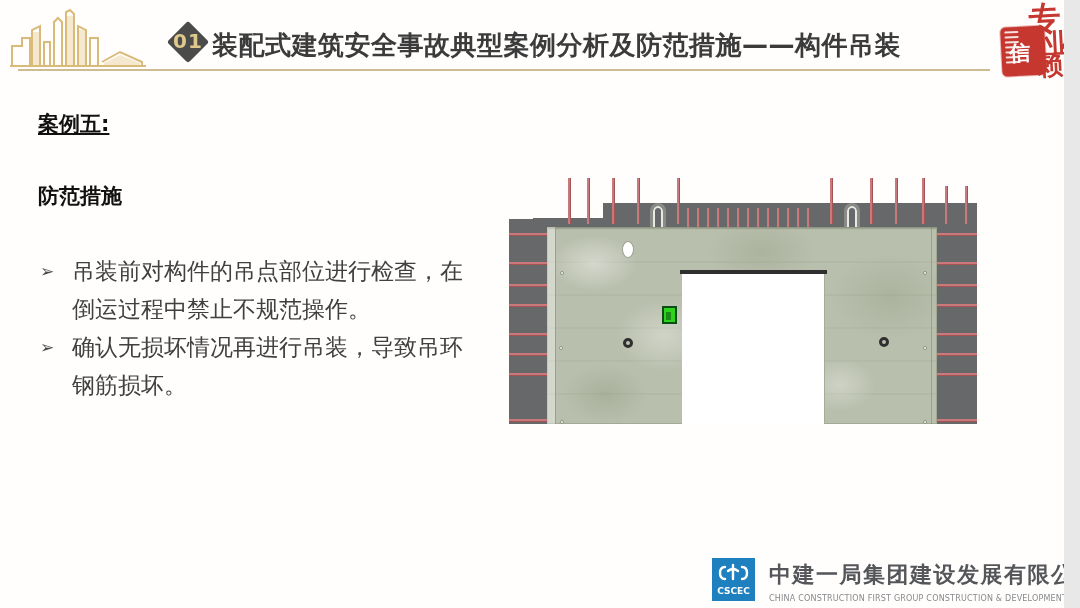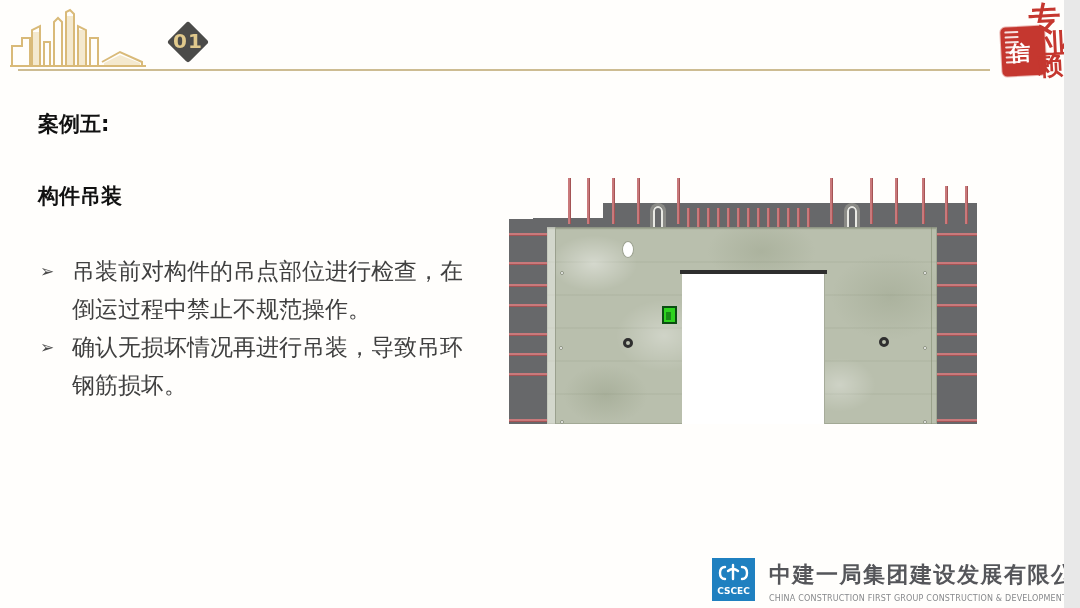--- a/index.html
+++ b/index.html
@@ -26,21 +26,21 @@
     border-radius:5px;box-shadow:0 0 0 1px rgba(197,55,47,.35);}
   .seal-micro{position:absolute;left:4px;top:4px;width:14px;height:40px;display:flex;flex-direction:column;gap:3px;}
   .seal-micro i{display:block;height:2px;background:rgba(255,255,255,.85);border-radius:1px;}
   .seal-ch{position:absolute;font-weight:bold;color:var(--seal-red);line-height:1;
     font-family:"DejaVu Serif","Liberation Serif",serif;}
   .seal-ch.s1{left:30px;top:-2px;font-size:32px;}
   .seal-ch.s2{left:44px;top:26px;font-size:27px;}
   .seal-ch.s3{left:9px;top:36px;font-size:21px;color:#fff;}
   .seal-ch.s4{left:36px;top:48px;font-size:26px;}
   
-  .case-label{position:absolute;left:38px;top:110px;font-size:21px;font-weight:bold;color:#111;}
+  .case-label{position:absolute;left:38px;top:110px;font-size:21px;font-weight:bold;color:#111;text-decoration:underline;}
   .section-heading{position:absolute;left:38px;top:182px;font-size:21px;font-weight:bold;color:#111;}
   .bullets{position:absolute;left:40px;top:252px;width:436px;}
   .bullet{display:flex;align-items:flex-start;color:var(--body-ink);font-size:23px;line-height:38px;}
   .bullet .marker{flex:0 0 32px;font-size:17px;line-height:38px;color:#4a4a4a;}
   .bullet .btxt{flex:1;}
   
   .figure{position:absolute;left:509px;top:178px;width:468px;height:248px;}
   .figure *{position:absolute;}
   .backing{background:var(--backing-gray);}
   .bk-top{left:94px;top:25px;width:374px;height:24px;}
@@ -104,20 +104,21 @@
       <rect x="59" y="8" width="6" height="50"></rect>
       <rect x="71" y="22" width="6" height="36"></rect>
       <polygon points="96,55 112,47 132,55 132,58 96,58"></polygon>
     </g>
     <line x1="2" y1="58" x2="138" y2="58" stroke="#d9ba79" stroke-width="2"></line>
   </svg>
 
   <div class="hdr-badge"></div>
   <div class="hdr-badge-num">01</div>
 
+  <h1 class="hdr-title">装配式建筑安全事故典型案例分析及防范措施——构件吊装</h1>
 
   <div class="hdr-rule"></div>
 
   <div class="hdr-seal">
     <div class="seal-square">
       <span class="seal-micro">
         <i></i>
           <i></i>
           <i></i>
           <i></i>
@@ -127,21 +128,21 @@
       </span>
     </div>
     <span class="seal-ch s1">专</span>
     <span class="seal-ch s2">业</span>
     <span class="seal-ch s3">信</span>
     <span class="seal-ch s4">赖</span>
   </div>
 
   <div class="case-label">案例五:</div>
 
-  <div class="section-heading">构件吊装</div>
+  <div class="section-heading">防范措施</div>
 
   <div class="bullets">
     <div class="bullet">
       <span class="marker">➢</span>
       <span class="btxt">吊装前对构件的吊点部位进行检查，在倒运过程中禁止不规范操作。</span>
     </div>
     <div class="bullet">
       <span class="marker">➢</span>
       <span class="btxt">确认无损坏情况再进行吊装，导致吊环钢筋损坏。</span>
     </div>

